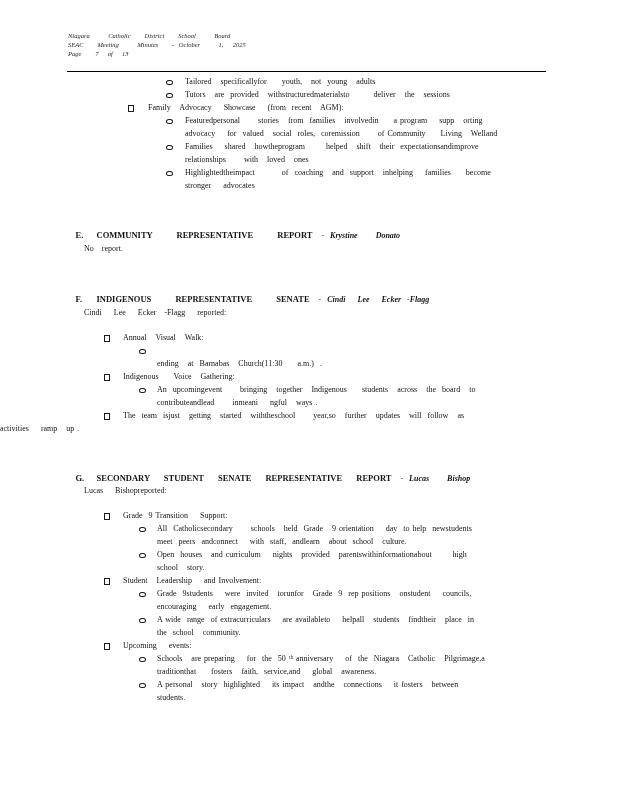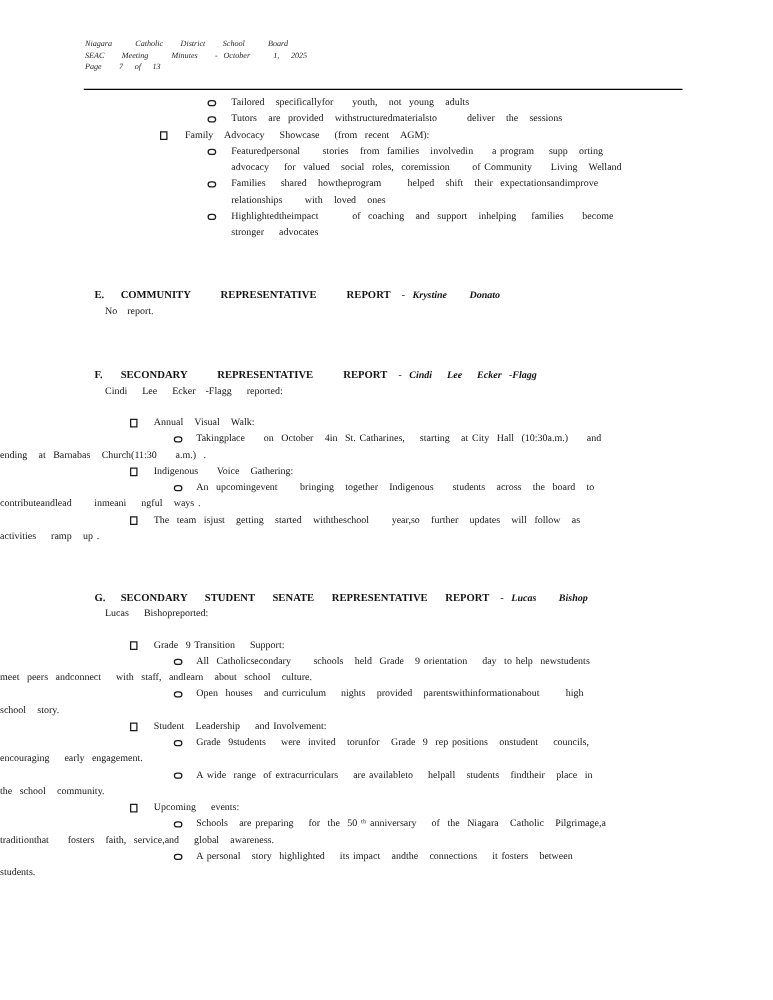--- a/index.html
+++ b/index.html
@@ -41,21 +41,21 @@
     white-space:pre;
     word-spacing:1px;
   }
   
   .d-b1{padding-left:148px;}
   .d-b2{padding-left:185px;}
   .d-c2{padding-left:185px;}
   
   .s-b1{padding-left:123px;}
   .s-b2{padding-left:157px;}
-  .s-c2{}
+  .s-c2{padding-left:157px;}
   .s-c1{}
   
   .sq{
     position:absolute;top:3.5px;
     width:4px;height:5.5px;
     border:1px solid #1b1b1b;
     display:inline-block;
   }
   .d-b1 .sq{left:128px;}
   .s-b1 .sq{left:104px;}
@@ -128,27 +128,27 @@
     <div class="line d-b2"><span class="ci"></span><span>Highlightedtheimpact         of  coaching   and  support   inhelping    families     become</span></div>
     <div class="line d-c2"><span>stronger    advocates</span></div>
   </div>
 
   <div class="heading h-ef mt-sec">
     <span class="letter">E.</span><span class="title">COMMUNITY REPRESENTATIVE REPORT</span><span class="author">- Krystine   Donato</span>
   </div>
   <div class="para mt-para">No  report.</div>
 
   <div class="heading h-ef mt-sec2">
-    <span class="letter">F.</span><span class="title">SECONDARY REPRESENTATIVE REPORT</span><span class="author">- Cindi  Lee  Ecker -Flagg</span>
+    <span class="letter">F.</span><span class="title">INDIGENOUS REPRESENTATIVE SENATE</span><span class="author">- Cindi  Lee  Ecker -Flagg</span>
   </div>
   <div class="para mt-para">Cindi   Lee   Ecker  -Flagg   reported:</div>
 
   <div class="mt-list">
     <div class="line s-b1"><span class="sq"></span><span>Annual   Visual   Walk:</span></div>
-    <div class="line s-b2"><span class="ci"></span><span>Takingplace     on  October   4in  St. Catharines,    starting   at City  Hall  (10:30a.m.)     and</span></div>
+    <div class="line s-b2"><span class="ci"></span></div>
     <div class="line s-c2"><span>ending   at  Barnabas   Church(11:30     a.m.)  .</span></div>
     <div class="line s-b1"><span class="sq"></span><span>Indigenous     Voice   Gathering:</span></div>
     <div class="line s-b2"><span class="ci"></span><span>An  upcomingevent      bringing   together   Indigenous     students   across   the  board   to</span></div>
     <div class="line s-c2"><span>contributeandlead      inmeani    ngful   ways .</span></div>
     <div class="line s-b1"><span class="sq"></span><span>The  team  isjust   getting   started   withtheschool      year,so   further   updates   will  follow   as</span></div>
     <div class="line s-c1"><span>activities    ramp   up .</span></div>
   </div>
 
   <div class="heading h-g mt-sec">
     <span class="letter">G.</span><span class="title">SECONDARY STUDENT SENATE REPRESENTATIVE REPORT</span><span class="author">- Lucas   Bishop</span>

